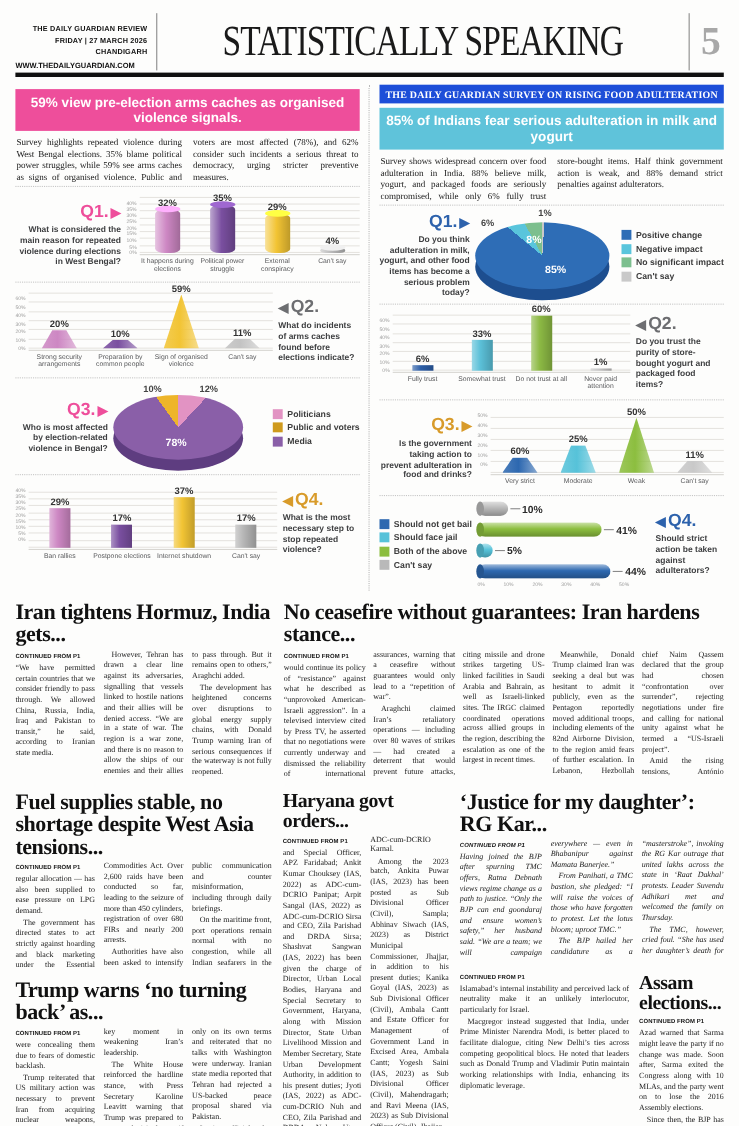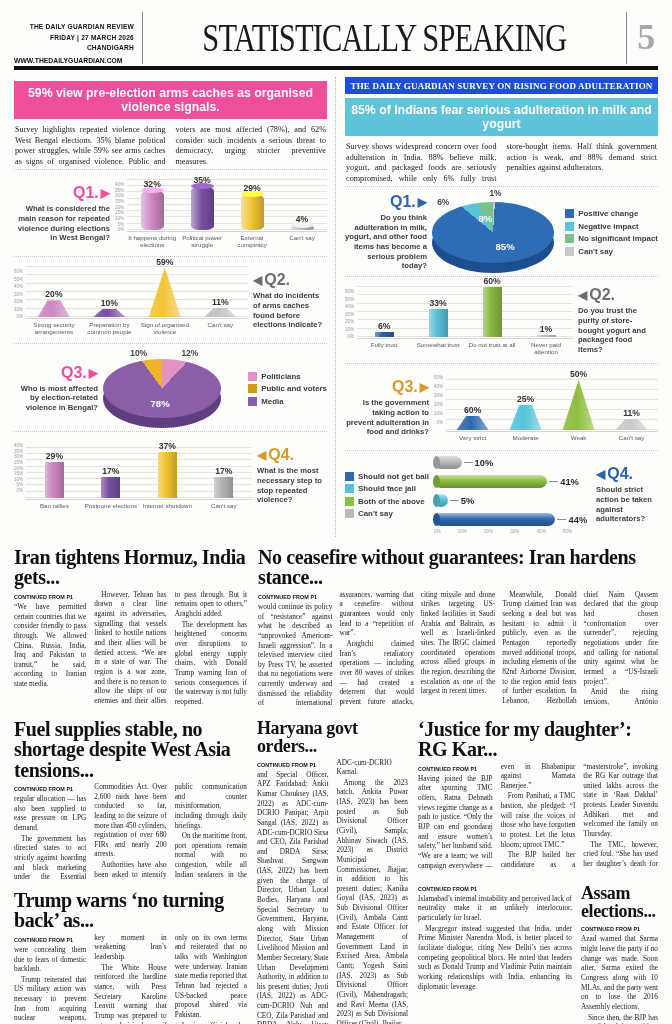--- a/index.html
+++ b/index.html
@@ -80,21 +80,21 @@
   .band1{flex:0 0 233px;min-width:0;}
   .band2{flex:0 0 151px;min-width:0;}
   .band3{flex:1;min-width:0;}
   .band3-bottom{display:flex;gap:9px;margin-top:4px;}
   .a-pakistan{flex:2;min-width:0;}
   .a-assam{flex:1;min-width:0;}
   .h-iran{height:120px;}
   .h-ceasefire{height:120px;}
   .h-fuel{height:101px;}
   .h-haryana{height:324px;}
-  .h-justice{height:116px;}
+  .h-justice{height:116px;font-style:italic;}
   .h-trump{height:172px;}
   .h-pakistan{height:168px;}
   .h-assam{height:150px;}
   .mt6{margin-top:6px;}
 </style>
 </head>
 <body>
 
 <div class="page">
 

